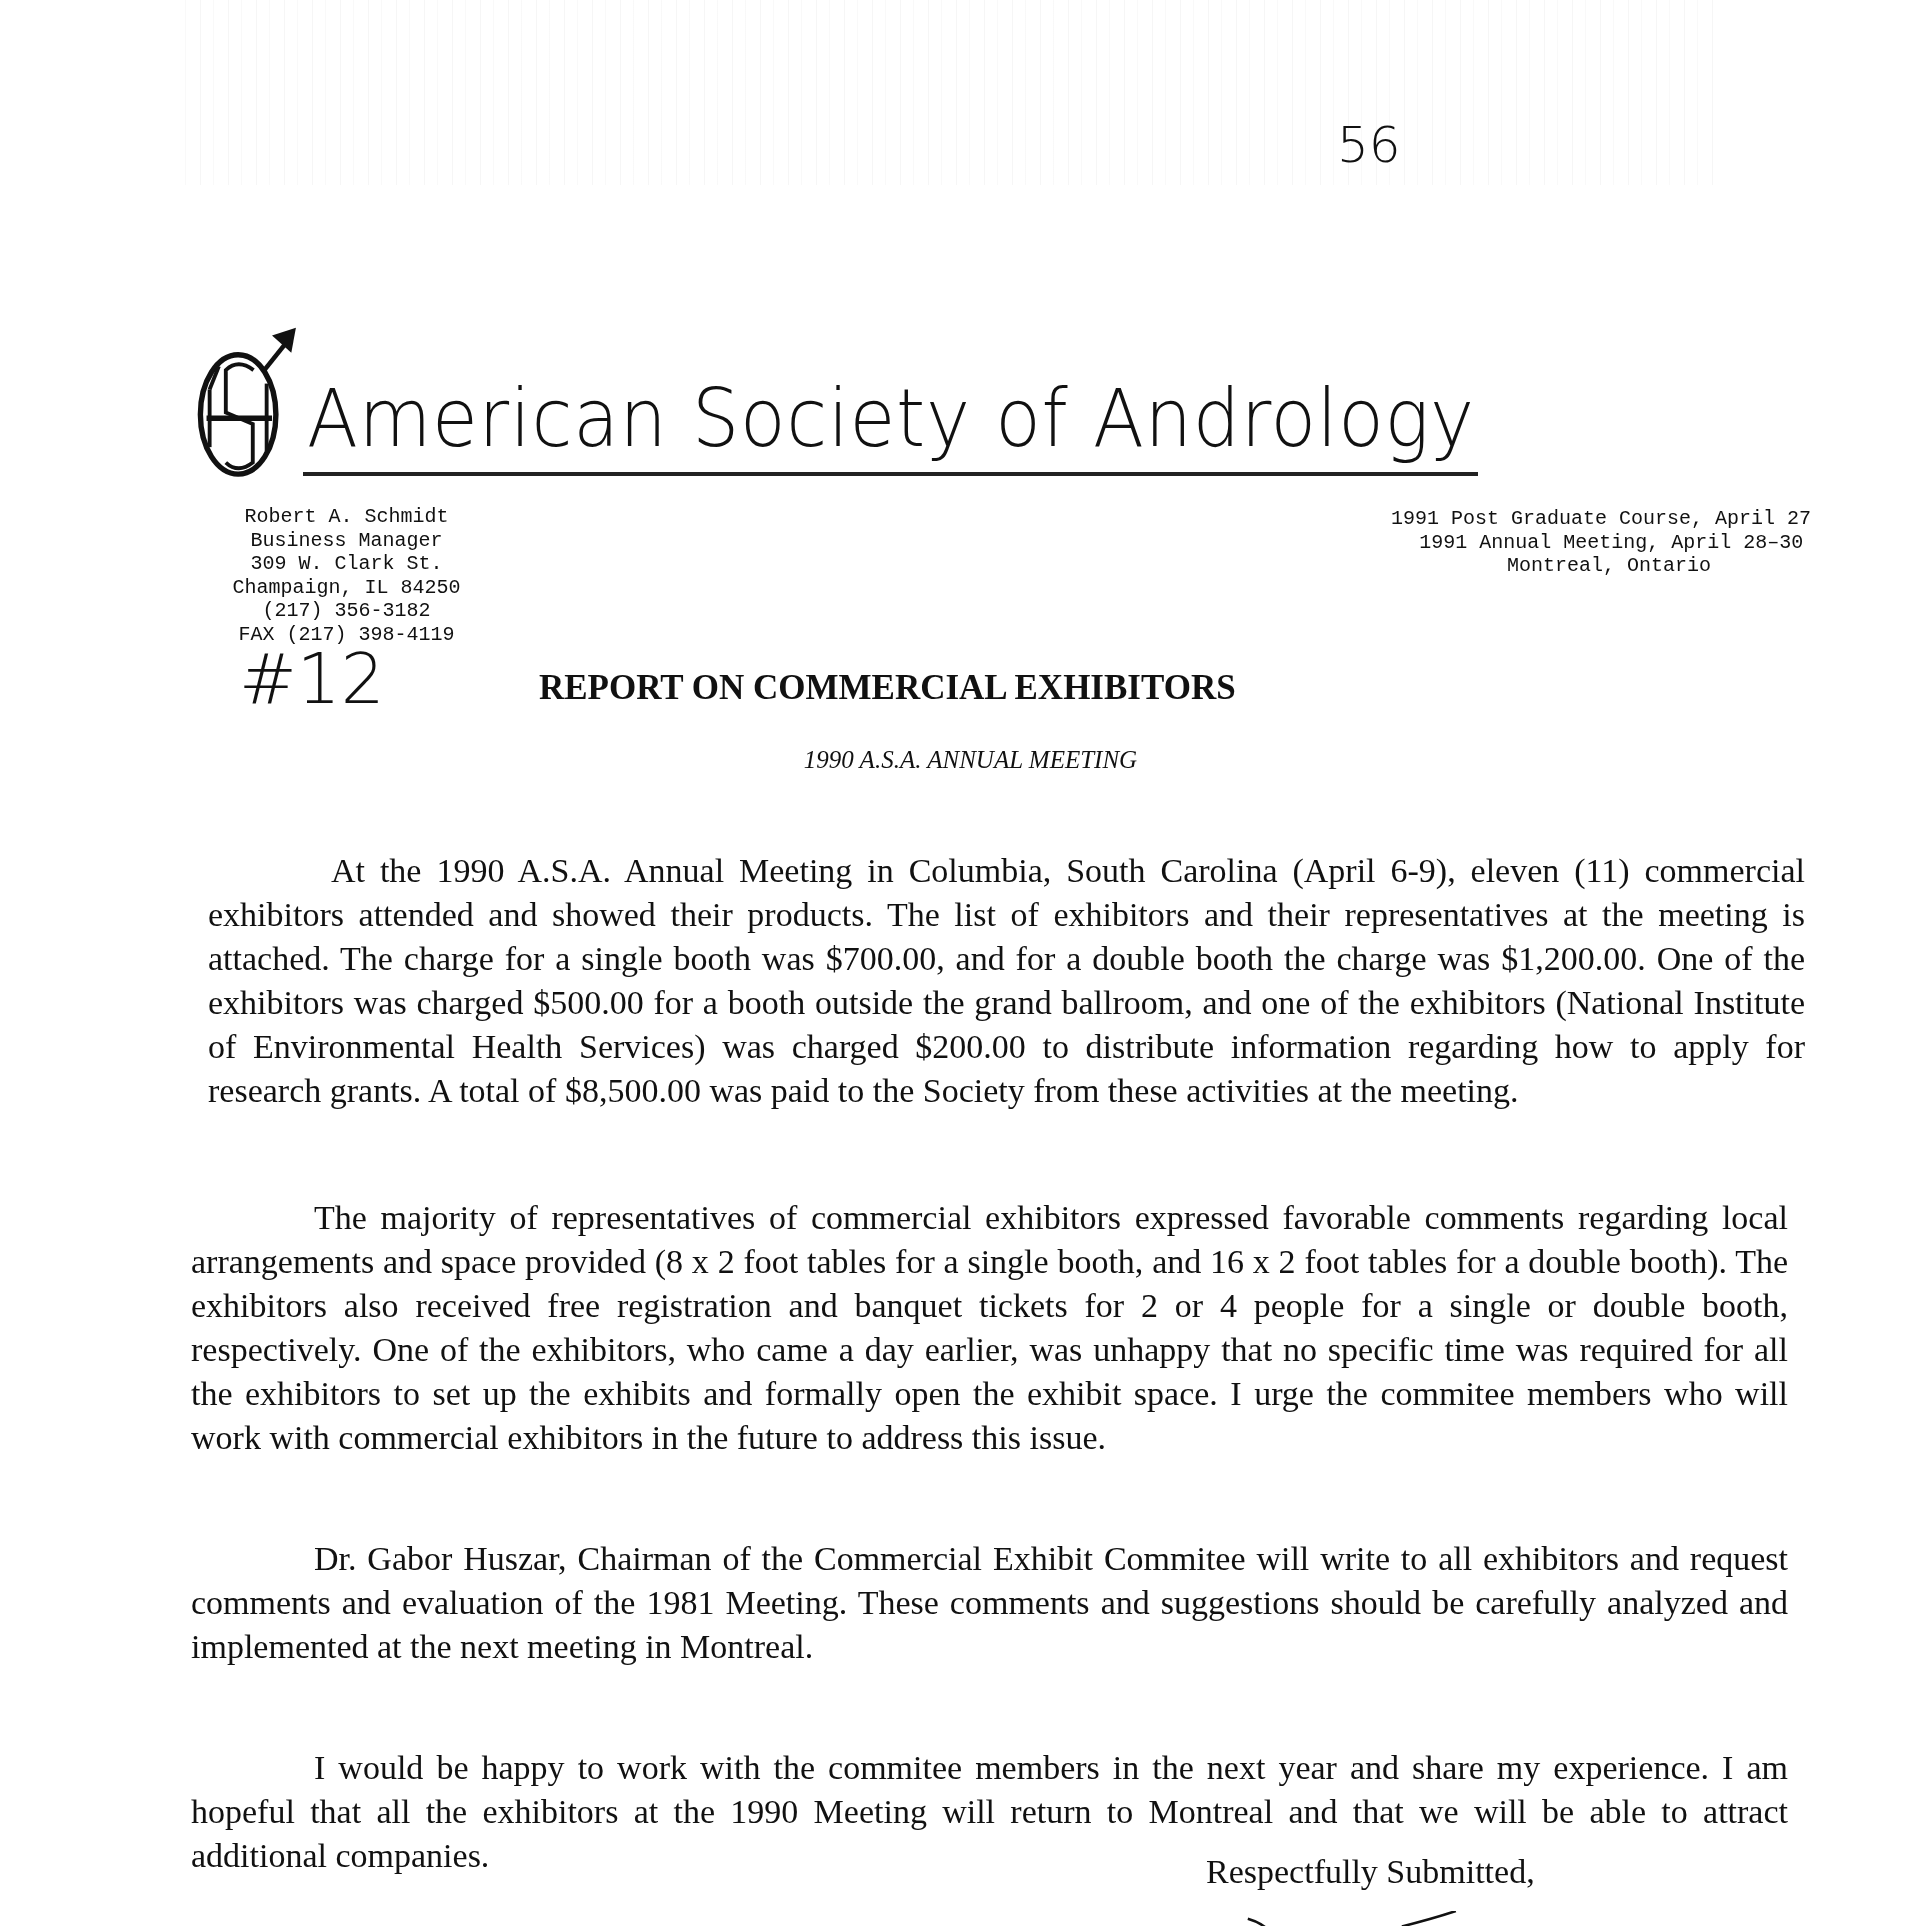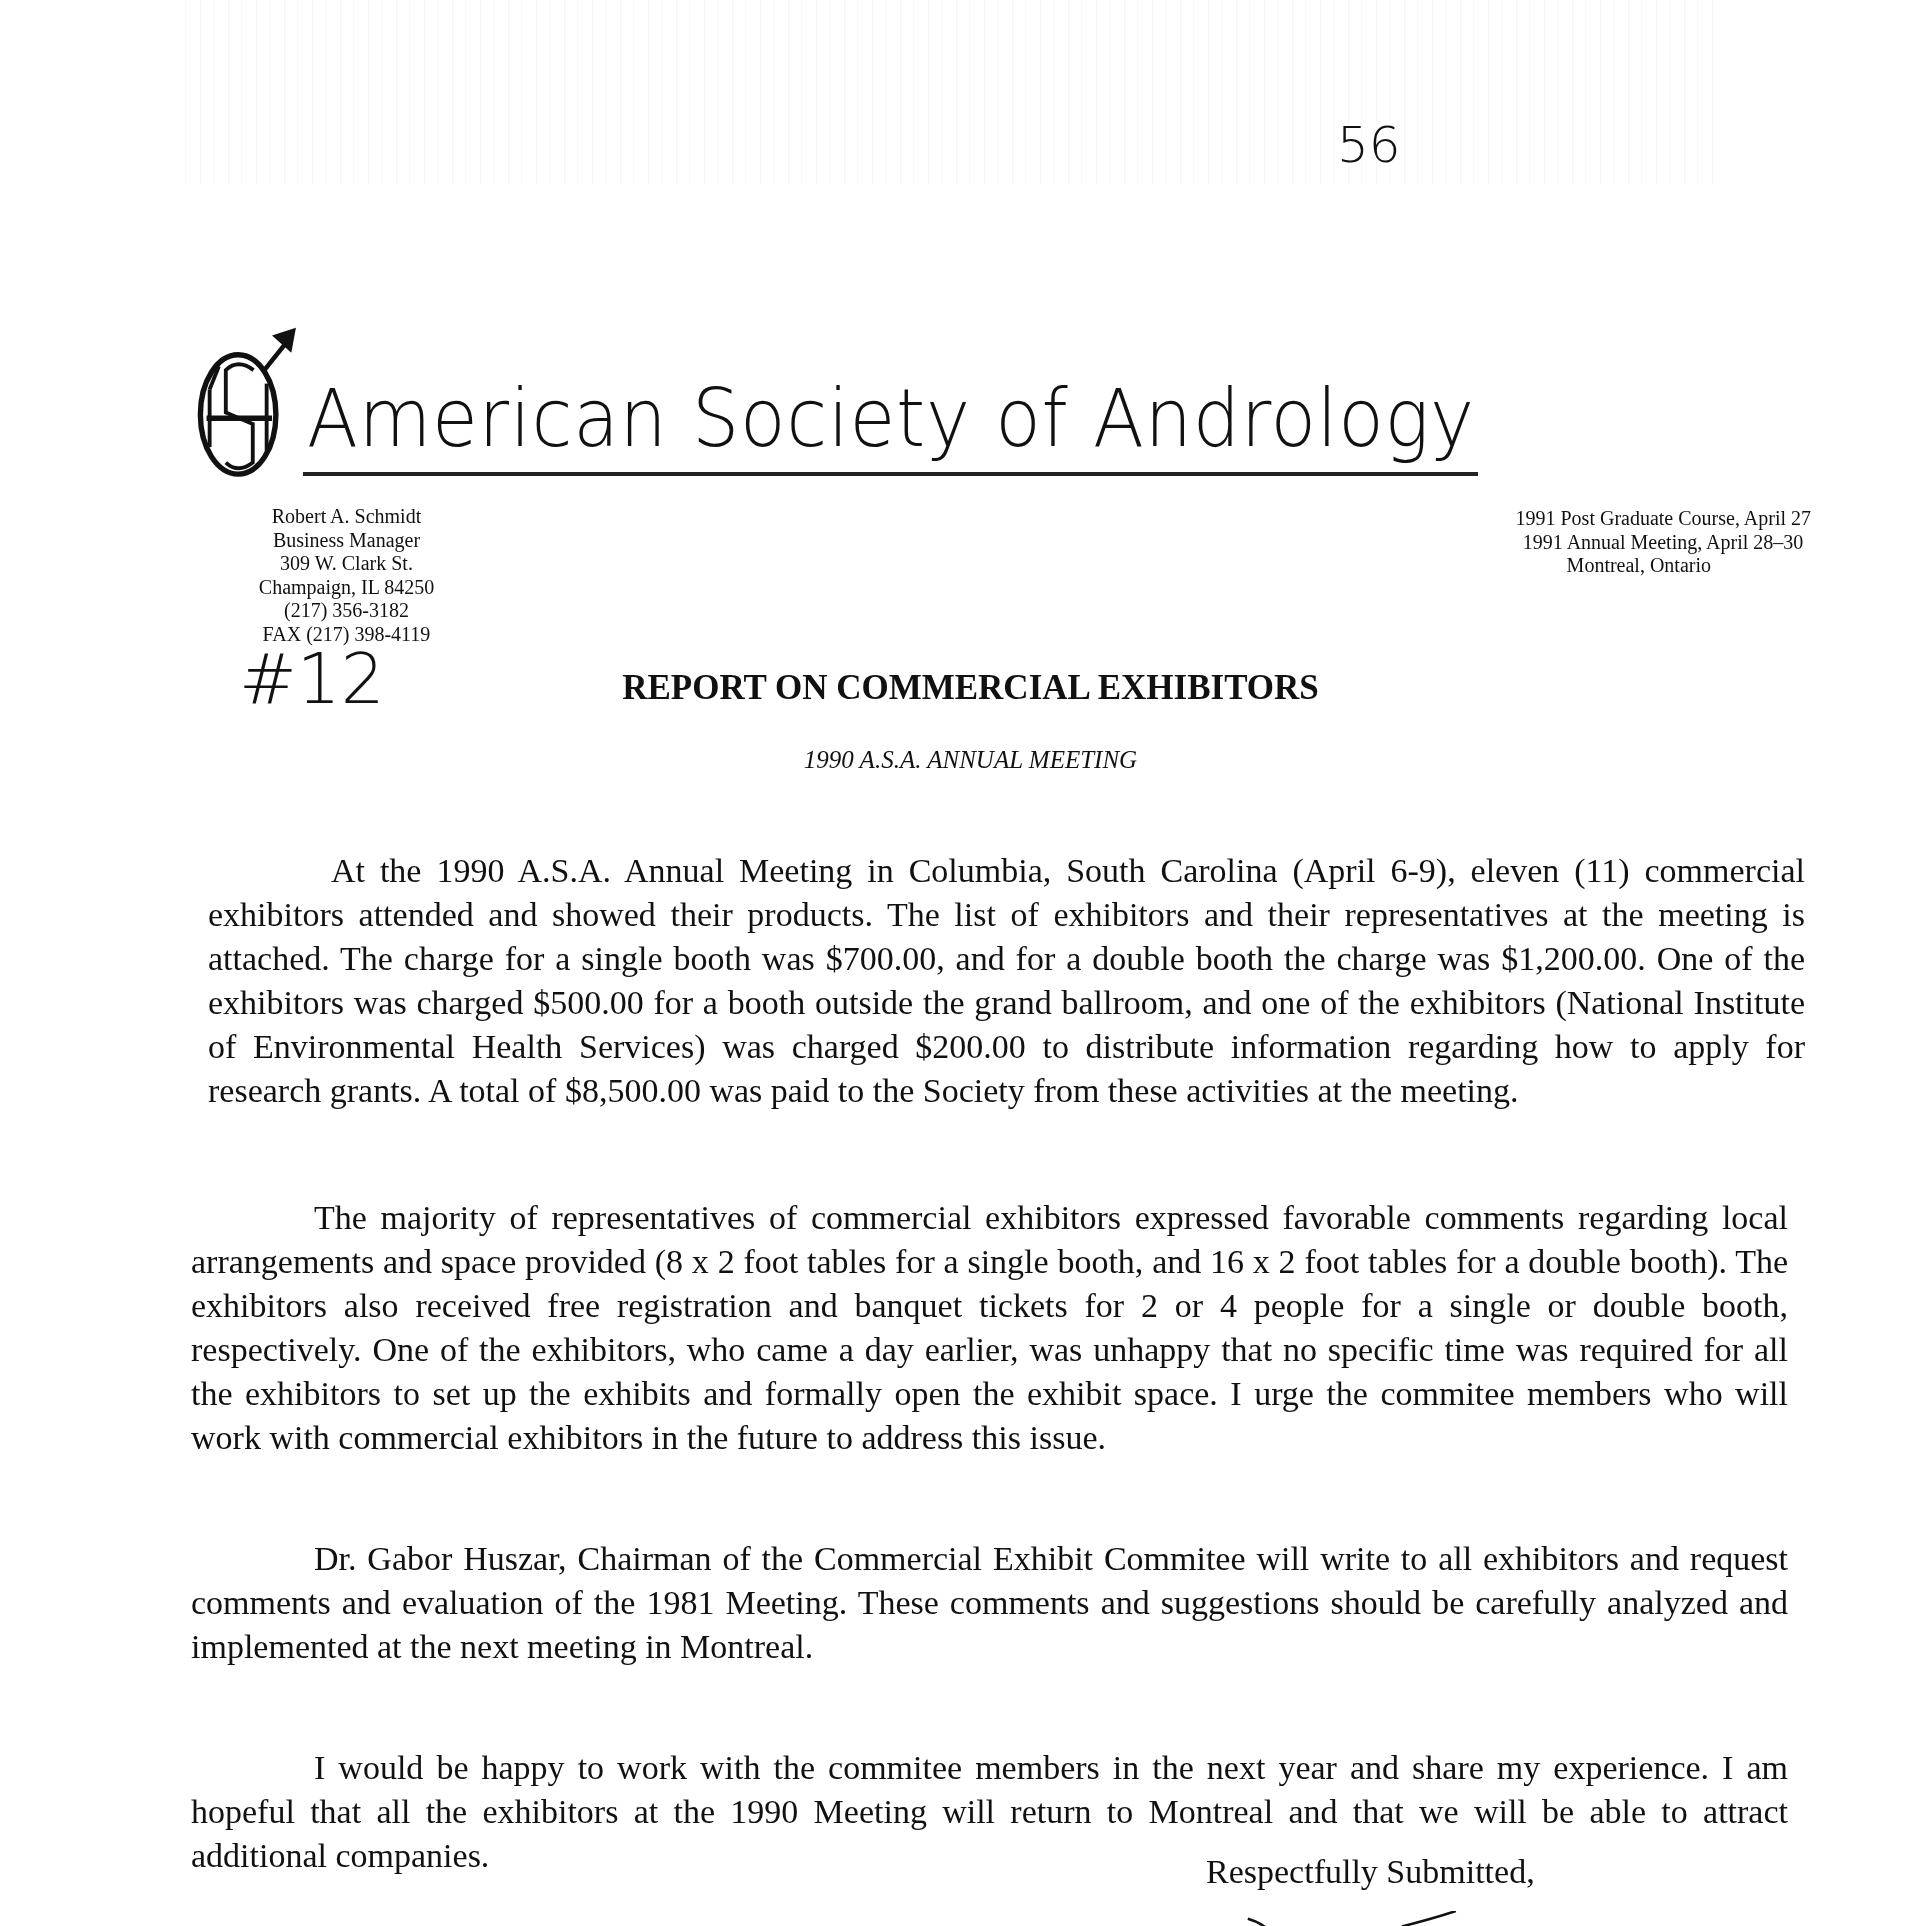--- a/index.html
+++ b/index.html
@@ -1,31 +1,31 @@
 <!DOCTYPE html>
 <html style="font-size:6.2px"><head>
 <meta charset="utf-8">
 <style>
   html, body { margin: 0; padding: 0; background: #ffffff; }
   body { width: 1911px; height: 2704px; position: relative; overflow: hidden; color: #111; }
   .scanlines { position: absolute; left: 173px; top: 0; width: 1541px; height: 185px;
     background: repeating-linear-gradient(90deg, rgba(0,0,0,0.0) 0px, rgba(0,0,0,0.0) 11.6px, rgba(0,0,0,0.05) 12px, rgba(0,0,0,0.0) 13px, rgba(0,0,0,0.0) 27px, rgba(0,0,0,0.07) 27px, rgba(0,0,0,0.0) 28px); }
   .abs { position: absolute; }
-  .sans { font-family: Liberation Serif, serif; }
+  .sans { font-family: Liberation Mono, monospace; }
   .serif { font-family: "Liberation Serif", "DejaVu Serif", serif; }
   .logo-wrap { left: 195px; top: 320px; width: 1283px; height: 158px; }
   .logo-mark { position: absolute; left: 0; top: 0; width: 104px; height: 158px; }
   .org-name { position: absolute; left: 112px; top: 58px; font-family: "DejaVu Sans", sans-serif; font-weight: 300; font-size: 81px; letter-spacing: 0.8px; white-space: nowrap; line-height: 1; transform: scaleX(0.92); transform-origin: left top; }
   .org-rule { position: absolute; left: 108px; top: 152px; width: 1175px; height: 3.9px; background: #222; }
   .page-num { left: 1337px; top: 116px; font-family: "DejaVu Sans", sans-serif; font-size: 50px; font-weight: 300; }
   .handwritten { font-family: "DejaVu Sans", sans-serif; font-weight: 300; }
   .left-addr { left: 200px; top: 505px; width: 293px; text-align: center; font-size: 20px; line-height: 23.5px; }
   .right-addr { left: 1264px; top: 507px; width: 547px; text-align: right; font-size: 20px; line-height: 23.5px; }
   .hash-mark { left: 239px; top: 639px; font-size: 69px; }
-  .report-title { left: 539px; top: 670px; width: 863px; text-align: center; font-weight: bold; font-size: 35px; line-height: 1; }
+  .report-title { left: 539px; top: 670px; width: 863px; text-align: left; font-weight: bold; font-size: 35px; line-height: 1; }
   .report-sub { left: 539px; top: 747px; width: 863px; text-align: center; font-style: italic; font-size: 25px; line-height: 1; }
   .body { left: 191px; width: 1597px; font-size: 34px; line-height: 44px; text-align: justify; }
   .body p { margin: 0; text-indent: 123px; }
   .p1 { top: 849px; margin-left: 17px; }
   .p2 { top: 1196px; }
   .p3 { top: 1537px; }
   .p4 { top: 1718px; margin-top: 28px; }
   .closing { left: 1206px; top: 1853px; font-size: 34px; }
   .signature { left: 1217px; top: 1911px; width: 547px; height: 108px; }
 </style>

